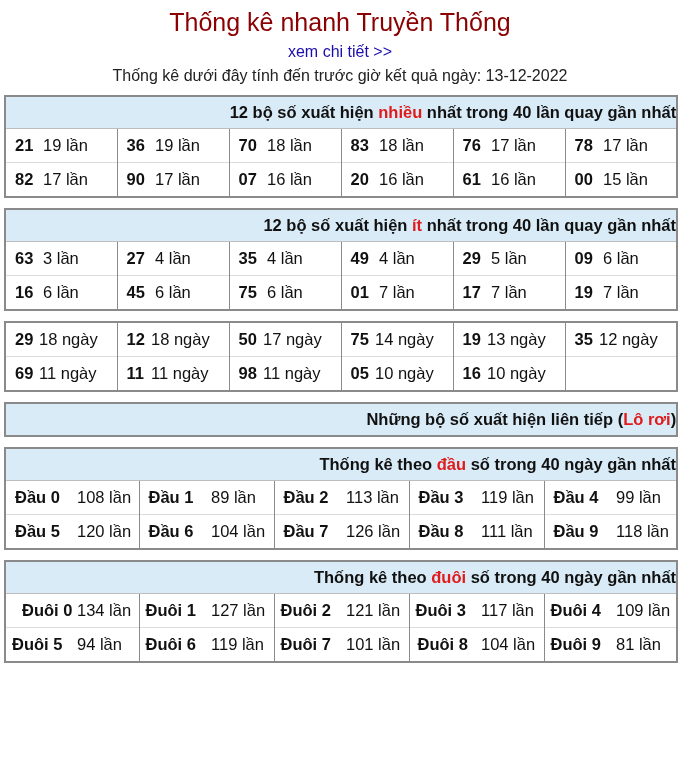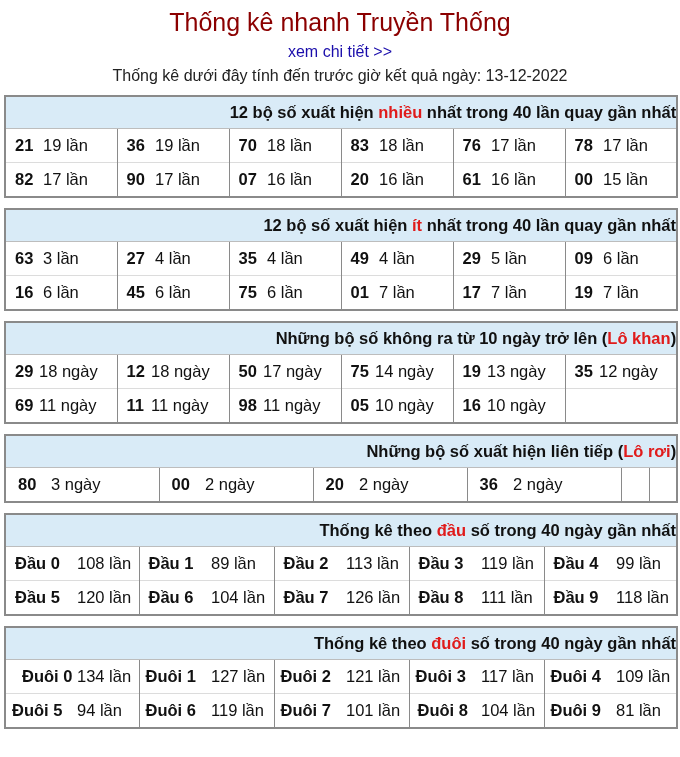--- a/index.html
+++ b/index.html
@@ -154,23 +154,20 @@
       <col style="width:34px">
       <col style="width:78px">
     <col style="width:34px">
       <col style="width:78px">
       <col style="width:34px">
       <col style="width:78px">
       <col style="width:34px">
       <col style="width:78px">
   </colgroup>
   <tbody>
-      <tr>
-        <th colspan="12"><span>Những bộ số không ra từ 10 ngày trở lên (</span><span class="red">Lô khan</span><span>)</span></th>
-      </tr>
   <tr>
     <td class="num">29</td>
         <td class="cnt">18 ngày</td>
     <td class="num">12</td>
         <td class="cnt">18 ngày</td>
     <td class="num">50</td>
         <td class="cnt">17 ngày</td>
     <td class="num">75</td>
         <td class="cnt">14 ngày</td>
     <td class="num">19</td>
@@ -205,32 +202,20 @@
       <col style="width:108px">
       <col style="width:46px">
       <col style="width:108px">
     <col style="width:28px">
       <col style="width:28px">
   </colgroup>
   <tbody>
       <tr>
         <th colspan="10"><span>Những bộ số xuất hiện liên tiếp (</span><span class="red">Lô rơi</span><span>)</span></th>
       </tr>
-  <tr>
-    <td class="num" style="padding-left:12px">80</td>
-        <td class="cnt">3 ngày</td>
-    <td class="num" style="padding-left:12px">00</td>
-        <td class="cnt">2 ngày</td>
-    <td class="num" style="padding-left:12px">20</td>
-        <td class="cnt">2 ngày</td>
-    <td class="num" style="padding-left:12px">36</td>
-        <td class="cnt">2 ngày</td>
-    <td class="empty"></td>
-    <td></td>
-  </tr>
 </tbody>
   </table>
 <div class="gap"></div>
 
 <table class="stat">
   <colgroup>
     <col style="width:72px">
       <col style="width:62px">
       <col style="width:72px">
       <col style="width:63px">

